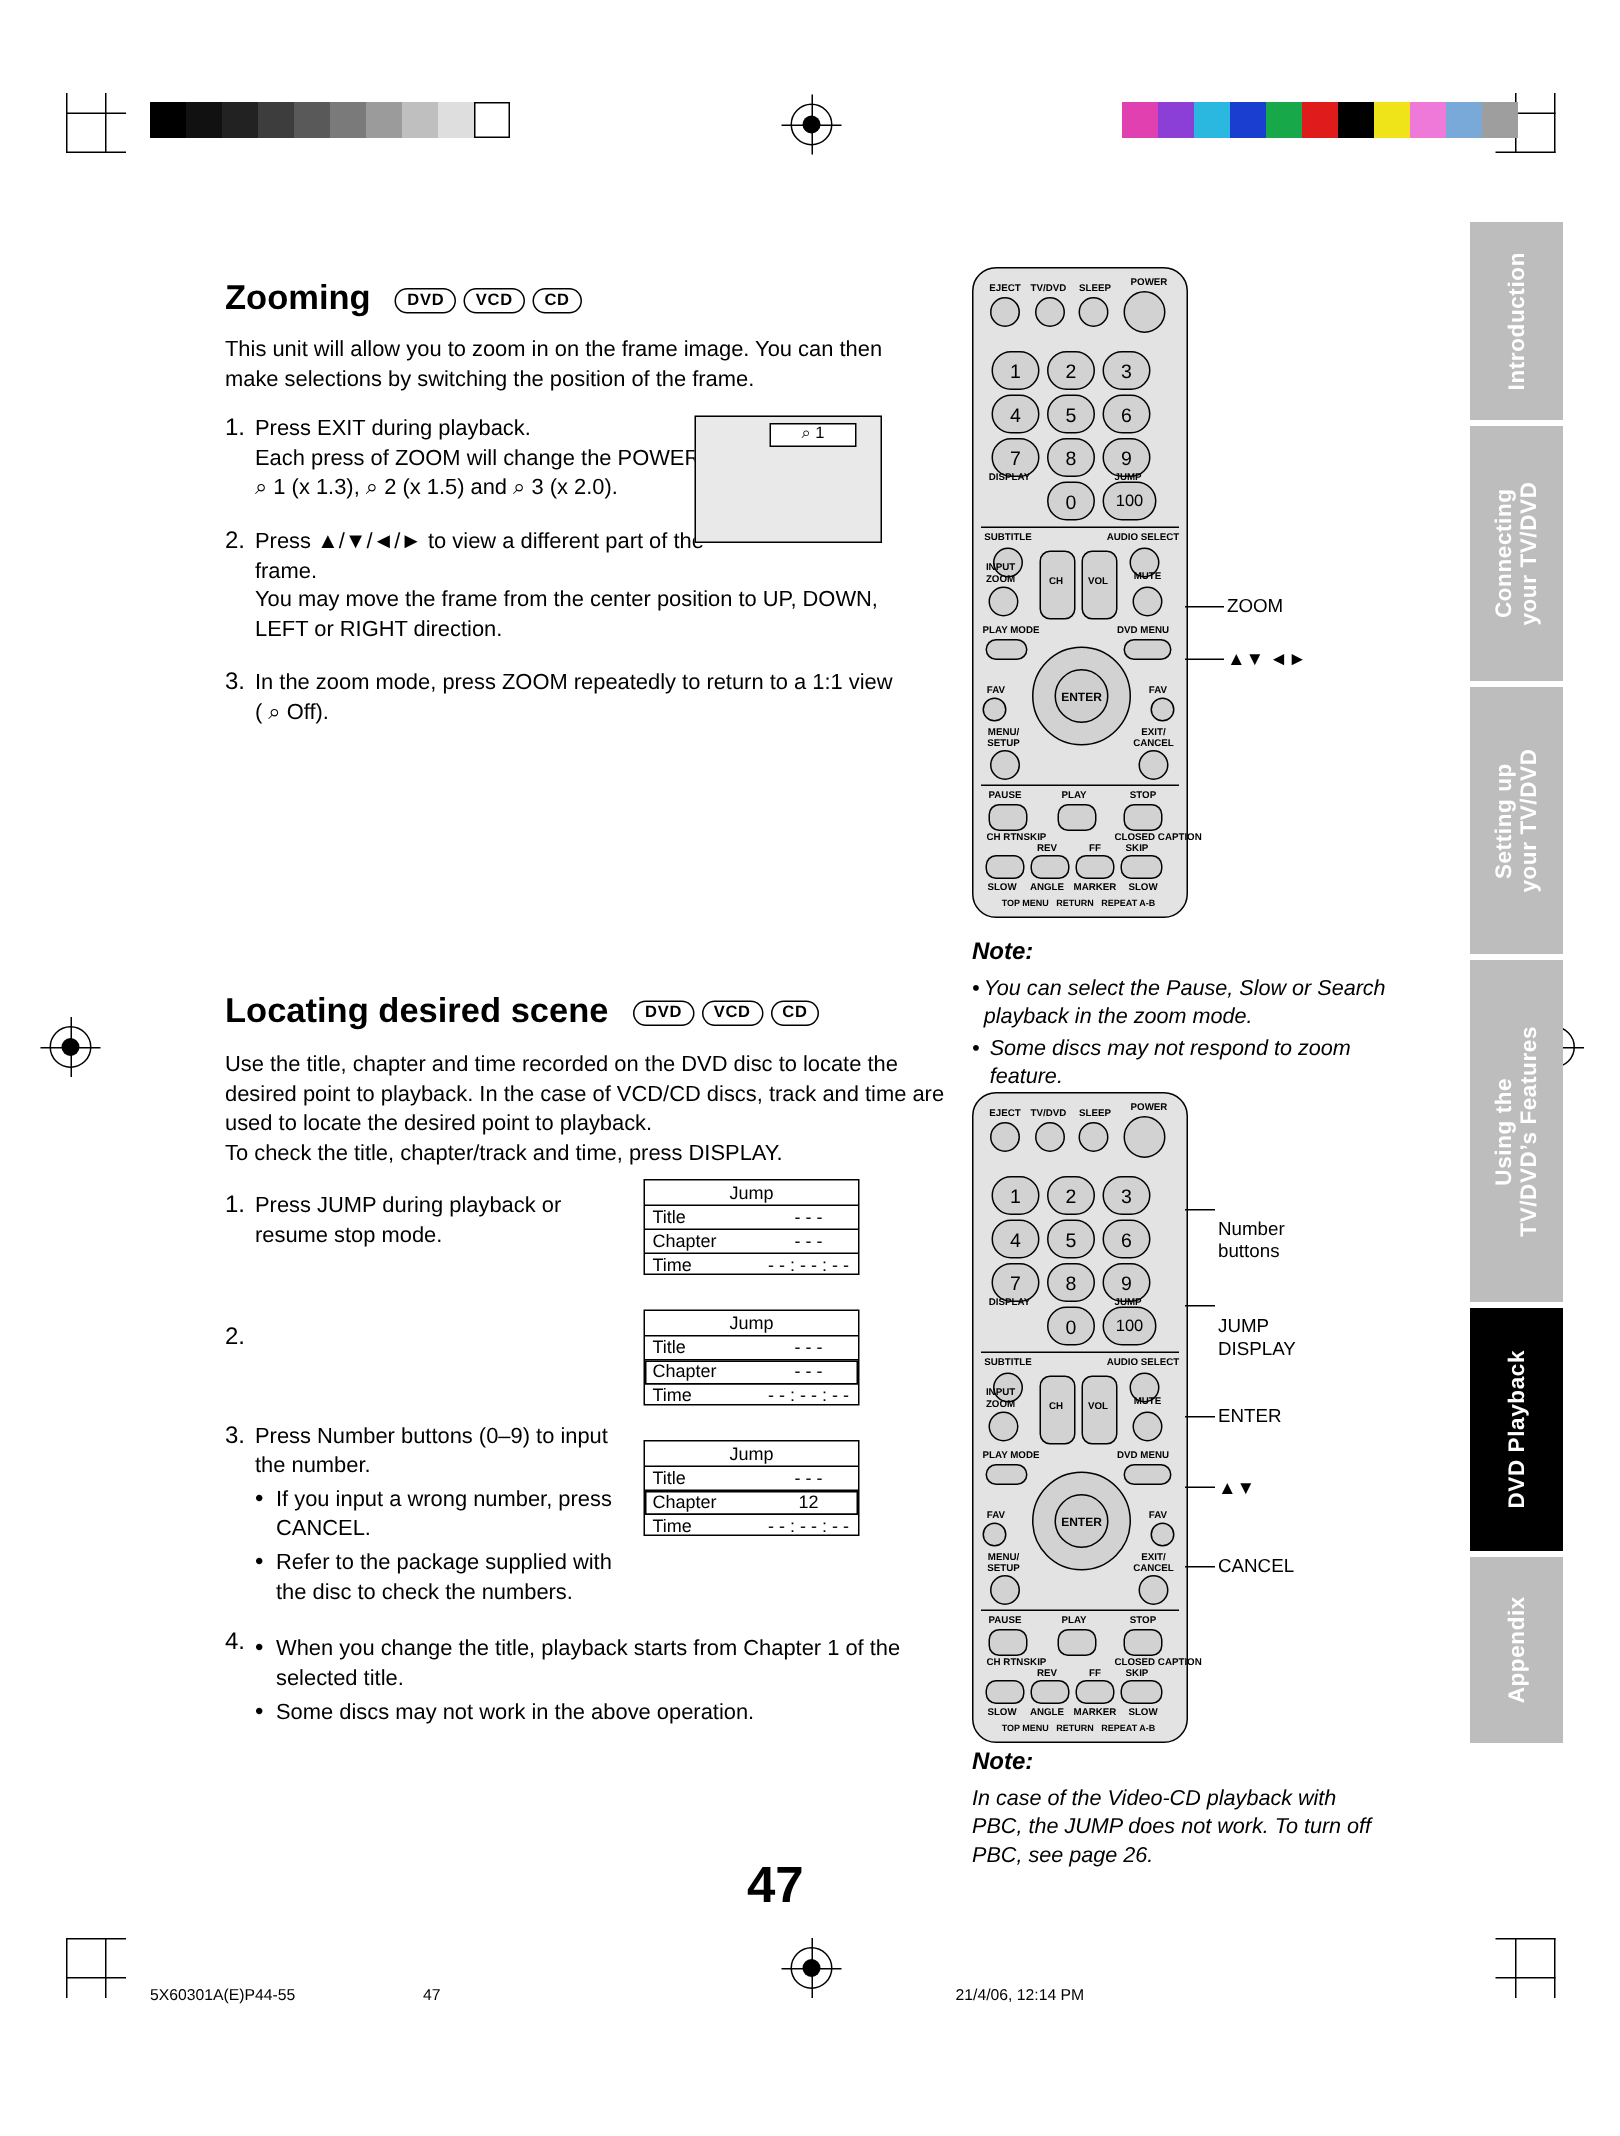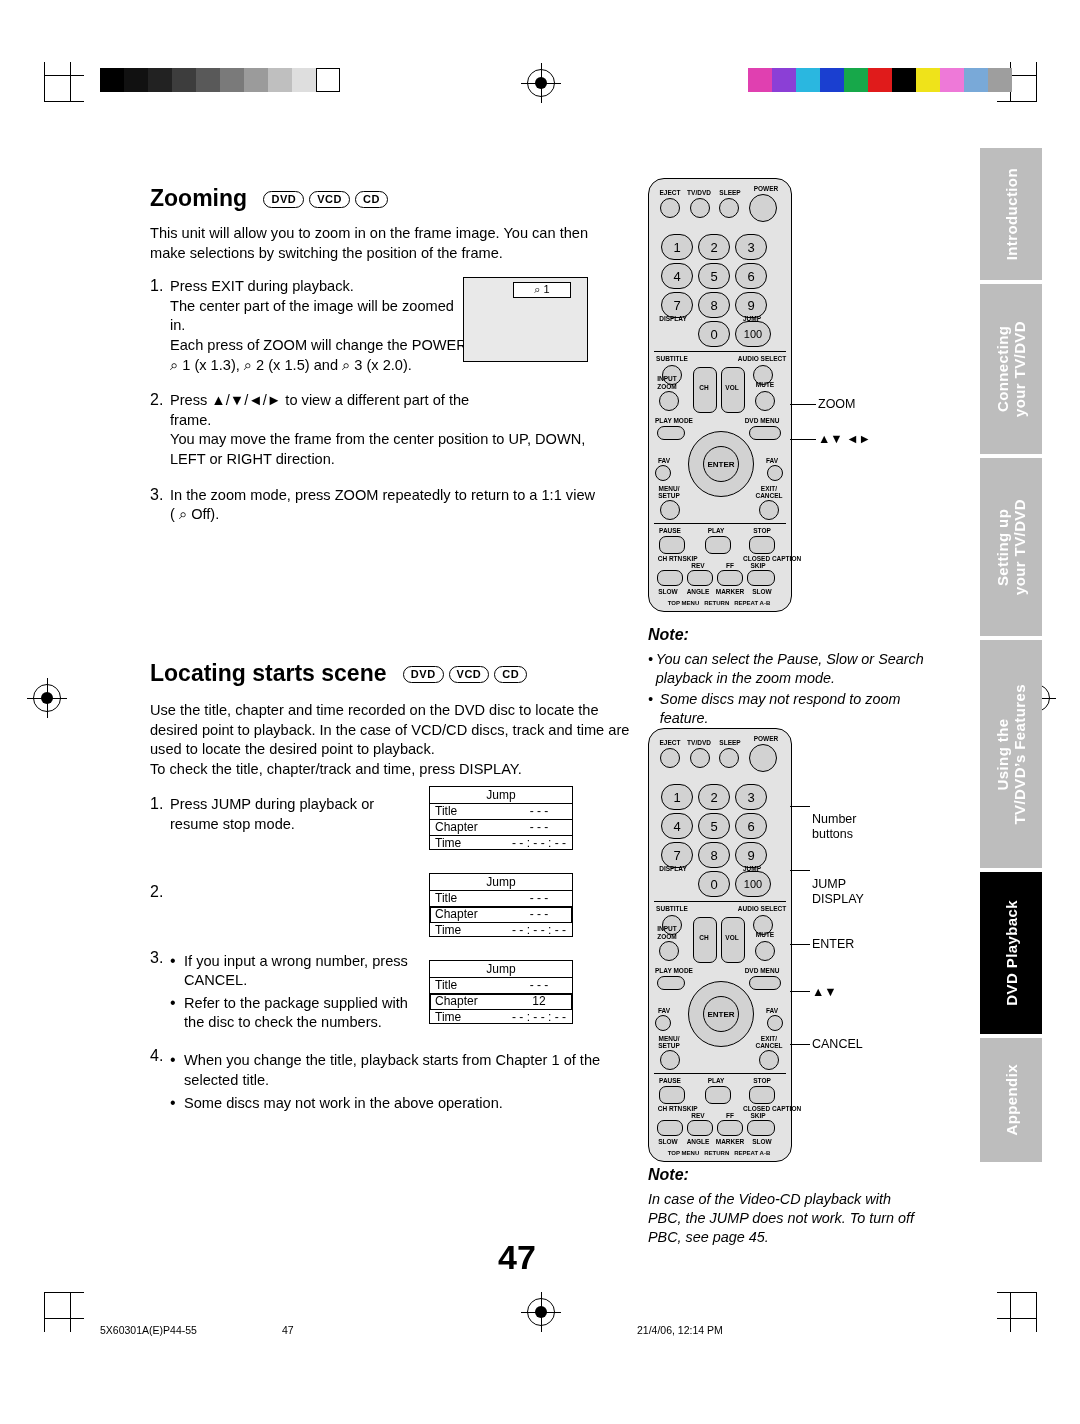--- a/index.html
+++ b/index.html
@@ -184,21 +184,20 @@
         <span class="disc">CD</span>
       </span>
     </div>
     <div class="para" style="margin-top:12px;">This unit will allow you to zoom in on the frame image. You can then make selections by switching the position of the frame.</div>
 
     <div style="margin-top:14px;">
       <div class="numitem">
         <div class="n">1.</div>
         <div style="width:300px;">
           <div class="para">Press EXIT during playback.</div>
-          <div class="para">The center part of the image will be zoomed in.</div>
           <div class="para">Each press of ZOOM will change the POWER</div>
           <div class="para">⌕ 1 (x 1.3), ⌕ 2 (x 1.5) and ⌕ 3 (x 2.0).</div>
         </div>
       </div>
 
       <div class="numitem" style="margin-top:16px;">
         <div class="n">2.</div>
         <div style="width:300px;">
           <div class="para">Press ▲/▼/◄/► to view a different part of the frame.</div>
           <div class="para" style="width:450px;">You may move the frame from the center position to UP, DOWN, LEFT or RIGHT direction.</div>
@@ -213,21 +212,21 @@
         </div>
       </div>
     </div>
   </div>
 
   <div class="zoombox" style="left:463px;top:277px;width:123px;height:83px;"></div>
   <div class="zoomlabel" style="left:513px;top:282px;width:56px;height:14px;">⌕ 1</div>
 
   <div style="position:absolute;left:150px;top:660px;width:480px;">
     <div class="h1">
-      <span>Locating starts scene</span>
+      <span>Locating desired scene</span>
       <span class="discs">
         <span class="disc">DVD</span>
         <span class="disc">VCD</span>
         <span class="disc">CD</span>
       </span>
     </div>
     <div class="para" style="margin-top:14px;white-space:pre-line;">Use the title, chapter and time recorded on the DVD disc to locate the desired point to playback. In the case of VCD/CD discs, track and time are used to locate the desired point to playback.
 To check the title, chapter/track and time, press DISPLAY.</div>
 
     <div style="margin-top:16px;">
@@ -236,20 +235,21 @@
         <div style="width:245px;" class="para">Press JUMP during playback or resume stop mode.</div>
       </div>
 
       <div class="numitem" style="margin-top:48px;">
         <div class="n">2.</div>
       </div>
 
       <div class="numitem" style="margin-top:48px;">
         <div class="n">3.</div>
         <div style="width:250px;">
+          <div class="para">Press Number buttons (0–9) to input the number.</div>
           <div class="bullet" style="margin-top:3px;">
             <div class="b">•</div>
             <div class="para">If you input a wrong number, press CANCEL.</div>
           </div>
           <div class="bullet" style="margin-top:3px;">
             <div class="b">•</div>
             <div class="para">Refer to the package supplied with the disc to check the numbers.</div>
           </div>
         </div>
       </div>
@@ -530,21 +530,21 @@
     <span>CANCEL</span>
   </div>
   <div class="rline" style="left:790px;top:806px;width:20px;height:1px;"></div>
   <div class="rline" style="left:790px;top:870px;width:20px;height:1px;"></div>
   <div class="rline" style="left:790px;top:944px;width:20px;height:1px;"></div>
   <div class="rline" style="left:790px;top:991px;width:20px;height:1px;"></div>
   <div class="rline" style="left:790px;top:1044px;width:20px;height:1px;"></div>
 
   <div style="position:absolute;left:648px;top:1166px;width:272px;">
     <div class="note-h">Note:</div>
-    <div class="note-txt" style="margin-top:6px;">In case of the Video-CD playback with PBC, the JUMP does not work. To turn off PBC, see page 45.</div>
+    <div class="note-txt" style="margin-top:6px;">In case of the Video-CD playback with PBC, the JUMP does not work. To turn off PBC, see page 26.</div>
   </div>
 
   <div class="pageno" style="left:498px;top:1238px;">47</div>
 
   <div class="footer" style="left:100px;top:1324px;">5X60301A(E)P44-55</div>
   <div class="footer" style="left:282px;top:1324px;">47</div>
   <div class="footer" style="left:637px;top:1324px;">21/4/06, 12:14 PM</div>
 
 </div>
 

